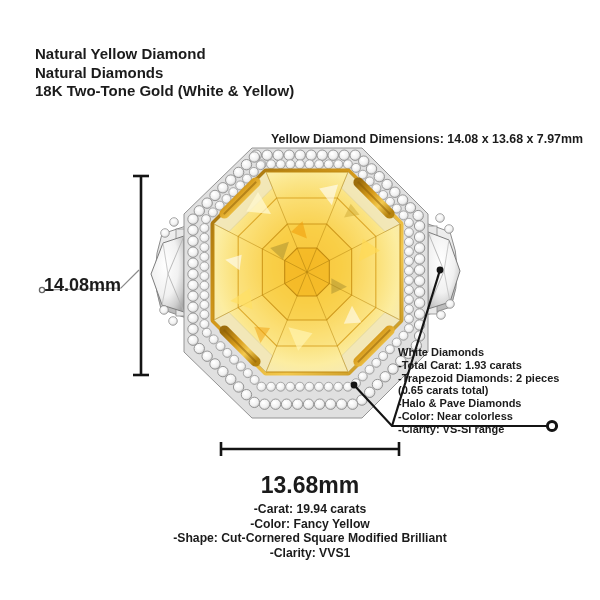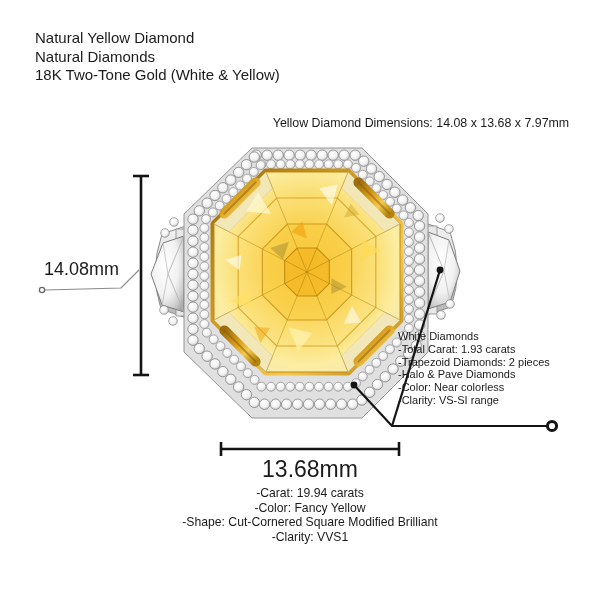--- a/index.html
+++ b/index.html
@@ -1,20 +1,20 @@
 <!DOCTYPE html>
 <html><head>
 <meta charset="utf-8">
 <style>
   html,body{margin:0;padding:0;}
   body{
     width:600px;height:600px;position:relative;background:#ffffff;
     font-family:"Liberation Sans", sans-serif;color:#1b1b1b;overflow:hidden;
   }
-  .txt{position:absolute;font-weight:400;white-space:nowrap;}
+  .txt{position:absolute;font-weight:700;white-space:nowrap;margin-top:16px;}
   #header-block{left:35px;top:29px;font-size:15px;line-height:18.5px;}
   #dims-note{left:271px;top:116px;width:300px;text-align:center;font-size:12.4px;}
   #height-label{left:44px;top:259px;font-size:18px;}
   #width-label{left:260px;top:456px;width:100px;text-align:center;font-size:23px;}
   #white-block{left:398px;top:330px;width:178px;font-size:11px;line-height:12.8px;}
   #yellow-block{left:135px;top:486px;width:350px;text-align:center;font-size:12.2px;line-height:14.7px;}
   .layer{position:absolute;left:0;top:0;}
   #ring-svg{z-index:1;}
   .txt{z-index:2;}
 </style>
@@ -29,20 +29,21 @@
 
 <div id="dims-note" class="txt">Yellow Diamond Dimensions: 14.08 x 13.68 x 7.97mm</div>
 
 <div id="height-label" class="txt">14.08mm</div>
 <div id="width-label" class="txt">13.68mm</div>
 
 <div id="white-block" class="txt">
   <div>White Diamonds</div>
   <div>-Total Carat: 1.93 carats</div>
   <div>-Trapezoid Diamonds: 2 pieces</div>
+  <div>(0.65 carats total)</div>
   <div>-Halo &amp; Pave Diamonds</div>
   <div>-Color: Near colorless</div>
   <div>-Clarity: VS-SI range</div>
 </div>
 
 <div id="yellow-block" class="txt">
   <div>-Carat: 19.94 carats</div>
   <div>-Color: Fancy Yellow</div>
   <div>-Shape: Cut-Cornered Square Modified Brilliant</div>
   <div>-Clarity: VVS1</div>

